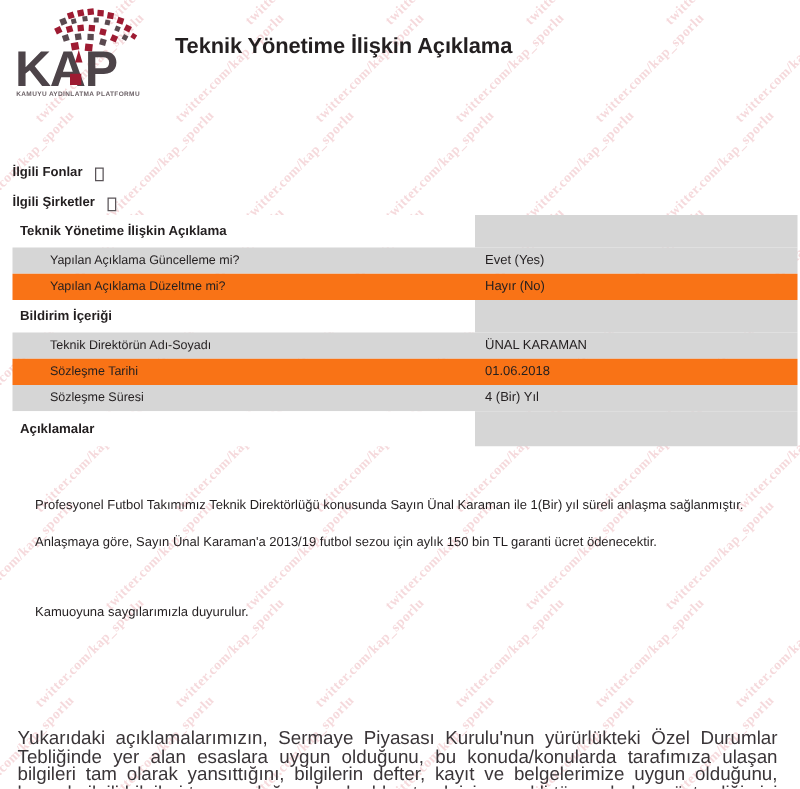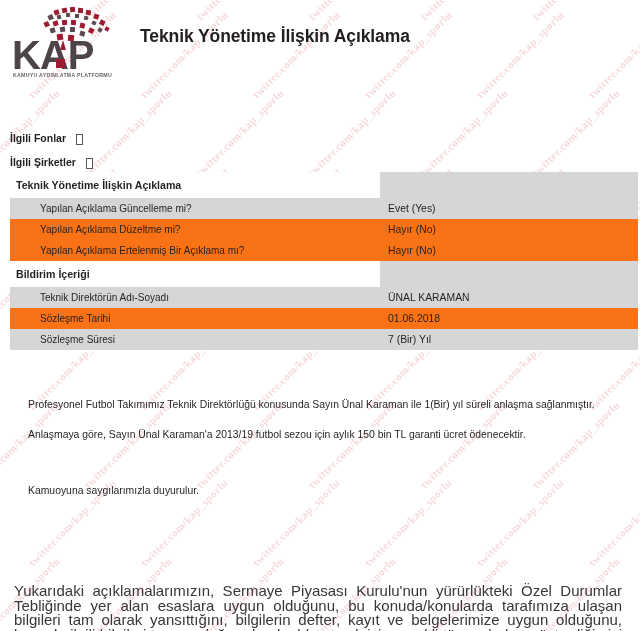--- a/index.html
+++ b/index.html
@@ -305,39 +305,39 @@
           <td class="cell-value"></td>
         </tr>
         <tr class="shaded">
           <td class="cell-label indent-1">Yapılan Açıklama Güncelleme mi?</td>
           <td class="cell-value">Evet (Yes)</td>
         </tr>
         <tr class="plain">
           <td class="cell-label indent-1">Yapılan Açıklama Düzeltme mi?</td>
           <td class="cell-value">Hayır (No)</td>
         </tr>
-        <tr class="plain">
-          <td class="cell-label indent-1">Yapılan Açıklama Ertelenmiş Bir Açıklama mı?</td>
-          <td class="cell-value">Hayır (No)</td>
-        </tr>
         <tr class="section">
           <td class="cell-label">Bildirim İçeriği</td>
           <td class="cell-value"></td>
         </tr>
         <tr class="shaded">
           <td class="cell-label indent-1">Teknik Direktörün Adı-Soyadı</td>
           <td class="cell-value">ÜNAL KARAMAN</td>
         </tr>
         <tr class="plain">
           <td class="cell-label indent-1">Sözleşme Tarihi</td>
           <td class="cell-value">01.06.2018</td>
         </tr>
         <tr class="shaded">
           <td class="cell-label indent-1">Sözleşme Süresi</td>
-          <td class="cell-value">7 (Bir) Yıl</td>
+          <td class="cell-value">4 (Bir) Yıl</td>
+        </tr>
+        <tr class="section tall">
+          <td class="cell-label">Açıklamalar</td>
+          <td class="cell-value"></td>
         </tr>
       </tbody>
   </table>
 
   <div class="body-text">
     <p>Profesyonel Futbol Takımımız Teknik Direktörlüğü konusunda Sayın Ünal Karaman ile 1(Bir) yıl süreli anlaşma sağlanmıştır.</p>
     <p class="gap-after">Anlaşmaya göre, Sayın Ünal Karaman'a 2013/19 futbol sezou için aylık 150 bin TL garanti ücret ödenecektir.</p>
     <p>Kamuoyuna saygılarımızla duyurulur.</p>
   </div>
 

